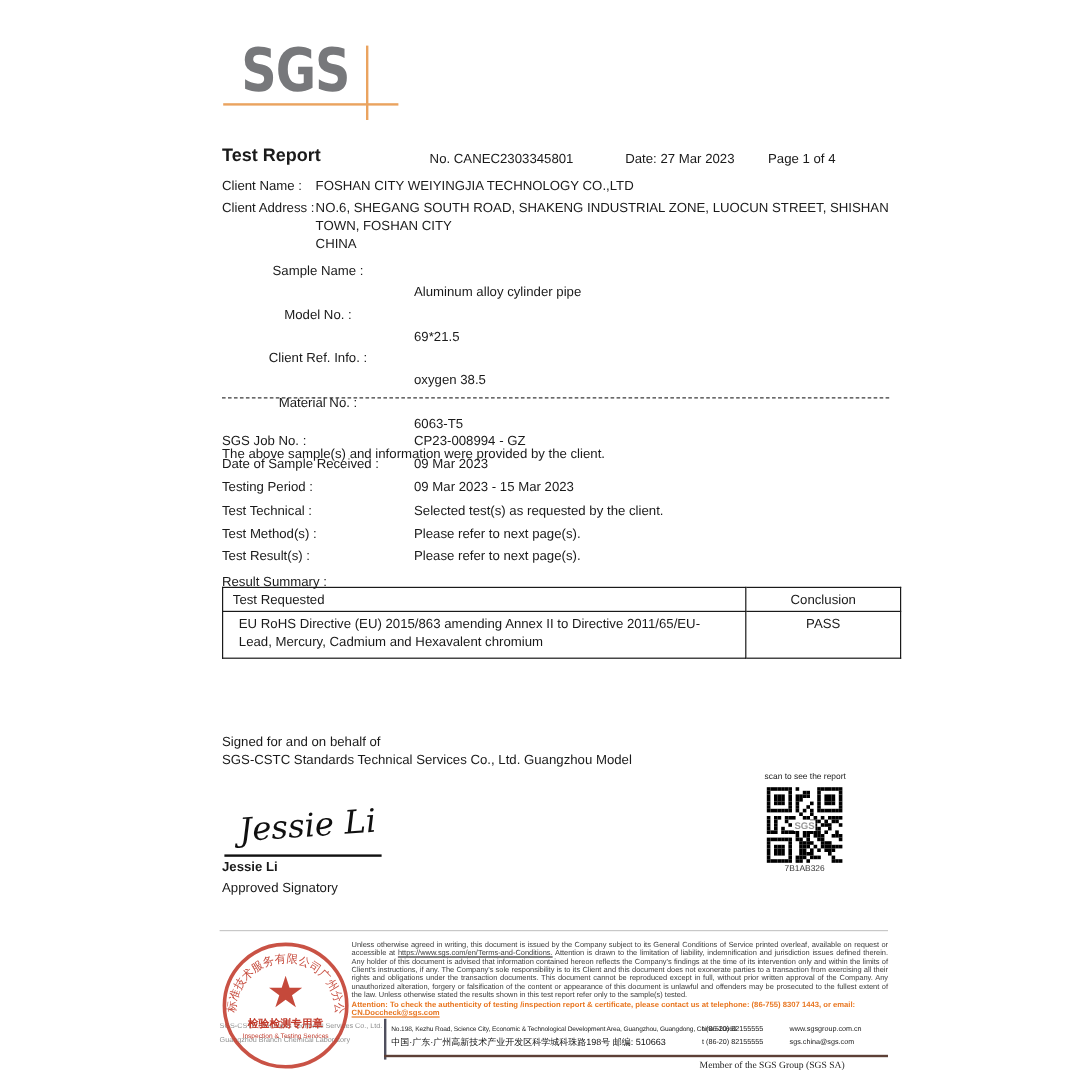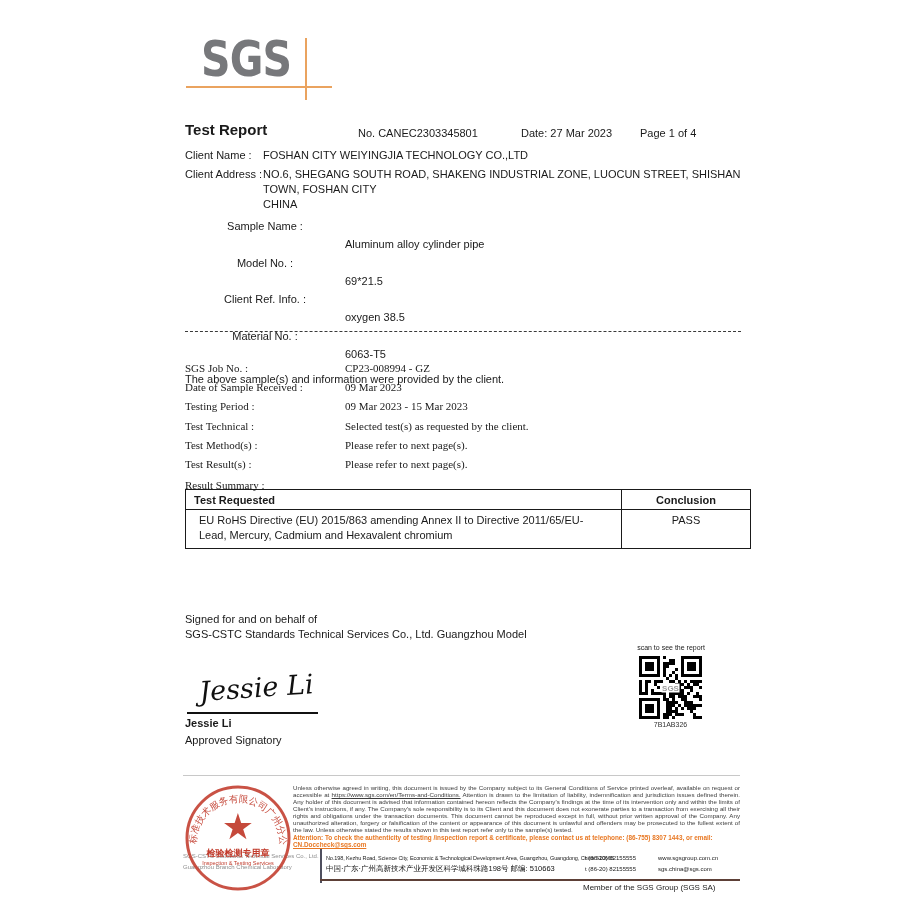--- a/index.html
+++ b/index.html
@@ -31,28 +31,28 @@
   
   .sample{left:185px;top:219px;width:557px;font-size:11px;}
   .srow{display:flex;margin-bottom:3px;line-height:15.5px;}
   .srow .lbl{width:160px;flex:none;text-align:center;}
   .srow .val{width:397px;margin-top:18px;}
   .note{line-height:15.5px;margin-top:10px;}
   .dashline{left:185px;top:331px;width:556px;border-top:1.5px dashed #3a3a3a;}
 
   
   .job{left:185px;top:360px;width:557px;font-size:11px;}
-  .jrow{display:flex;margin-bottom:3.2px;line-height:16px;font-family:Liberation Serif, serif;}
+  .jrow{display:flex;margin-bottom:3.2px;line-height:16px;}
   .jrow .lbl{width:160px;flex:none;}
   .jrow.summary{margin-top:5px;}
 
   
   .rtable{left:185px;top:489px;border-collapse:collapse;font-size:11px;position:absolute;}
   .rtable th,.rtable td{border:1px solid #1a1a1a;}
-  .rtable th{font-weight:bold;padding:4px 8px 3px;text-align:left;}
+  .rtable th{font-weight:normal;padding:4px 8px 3px;text-align:left;}
   .rtable .c1{width:414px;}
   .rtable .c2{width:112px;text-align:center;}
   .rtable td.c1{padding:3px 8px 5px 13px;line-height:15px;}
   .rtable td.c2{vertical-align:top;padding-top:4px;}
 
   
   .signed{left:185px;top:612px;font-size:11px;line-height:14.5px;}
   .sig-svg{left:192px;top:669px;}
   .sig-svg text{font-family:"DejaVu Serif",serif;font-style:italic;fill:#101010;}
   .sig-line{left:187px;top:712px;width:131px;height:2px;background:#111;}
@@ -80,21 +80,21 @@
   .coline2{left:183px;top:864px;max-width:136px;font-size:6px;color:#8f8f8f;white-space:nowrap;overflow:hidden;z-index:1;}
   .stamp{left:182px;top:782px;z-index:2;}
   .vline{left:320px;top:849px;width:2px;height:34px;background:#4f4f5e;}
   .addr-en{left:326px;top:855px;font-size:5.5px;letter-spacing:-.1px;color:#222;white-space:nowrap;}
   .addr-cn{left:326px;top:864px;font-size:7.5px;font-weight:400;color:#111;white-space:nowrap;}
   .tel1{left:585px;top:855px;font-size:6px;color:#222;}
   .tel2{left:585px;top:866px;font-size:6px;color:#222;}
   .web{left:658px;top:855px;font-size:6px;color:#222;}
   .email{left:658px;top:866px;font-size:6px;color:#222;}
   .maroon{left:320px;top:879px;width:420px;height:2px;background:#5d4037;}
-  .member{left:583px;top:883px;font-size:8px;color:#222;}
+  .member{left:583px;top:883px;font-size:8px;color:#222;font-family:Liberation Serif, serif;}
 </style>
 </head>
 <body>
 
 <div class="abs logo-text">SGS</div>
 <div class="abs logo-hline"></div>
 <div class="abs logo-vline"></div>
 
 <div class="abs h-title">Test Report</div>
 <div class="abs h-no">No. CANEC2303345801</div>

